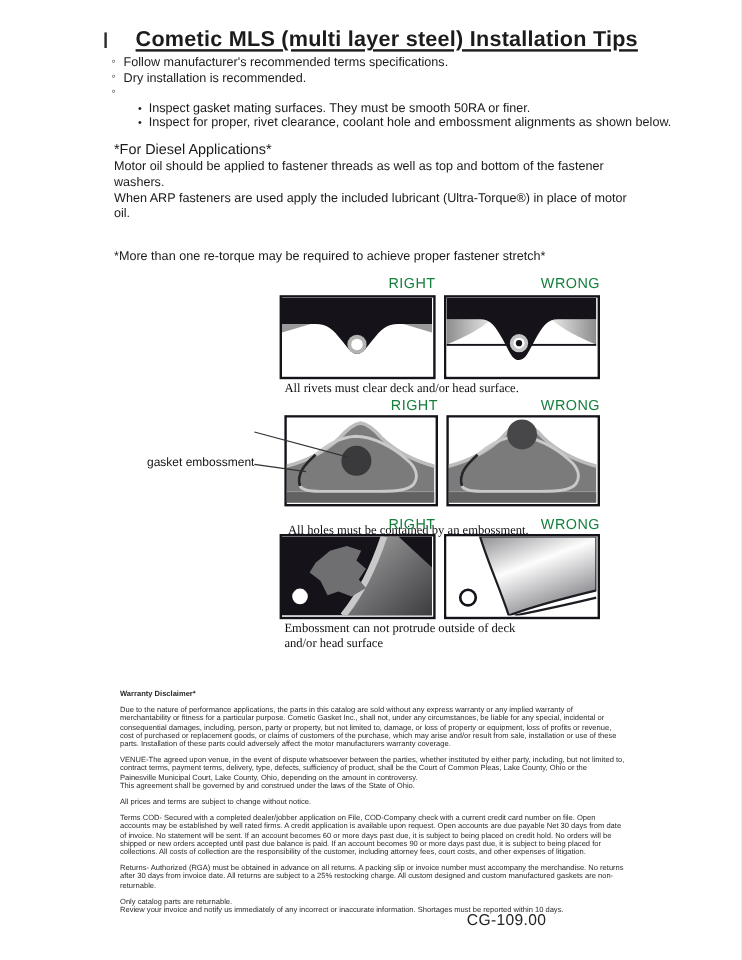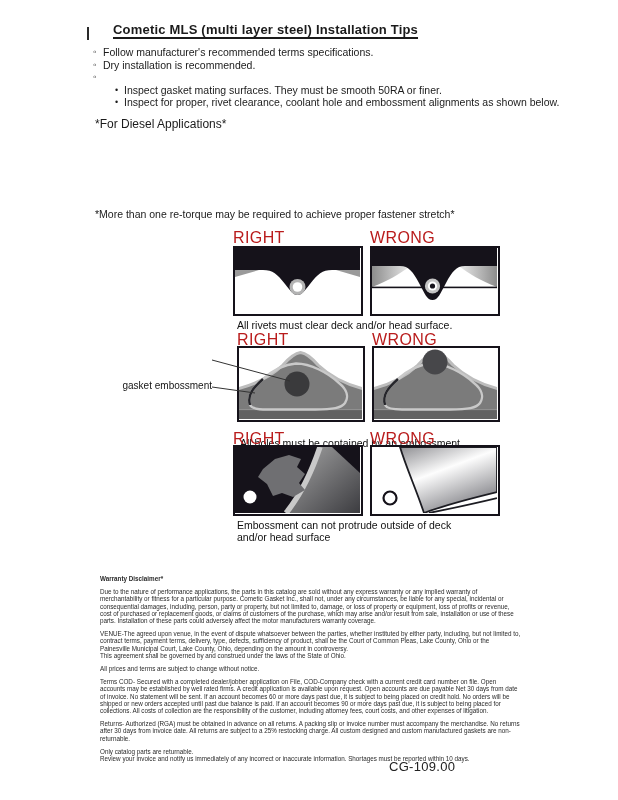--- a/index.html
+++ b/index.html
@@ -4,32 +4,32 @@
 <style>
   html,body{margin:0;padding:0;background:#e9e9e9;}
   .page{
     position:relative;width:618px;height:800px;background:#ffffff;
     font-family:"Liberation Sans","DejaVu Sans",sans-serif;color:#1b1b1b;
     overflow:hidden;outline:1px solid #d7d7d7;margin:0 auto;
   }
   .abs{position:absolute;}
   .pre{white-space:pre-line;}
   .title{
-    font-size:13px;font-weight:bold;letter-spacing:.2px;
+    font-size:18px;font-weight:bold;letter-spacing:.2px;
     text-decoration:underline;text-decoration-thickness:1.5px;text-underline-offset:3px;text-align:center;
   }
   .body-txt{font-size:10.5px;line-height:13px;}
   .bullet-row{display:flex;font-size:10.5px;line-height:12.5px;}
   .bullet-glyph{width:10px;flex:0 0 10px;font-size:10px;}
   .sub-glyph{width:9px;flex:0 0 9px;font-size:9px;}
   .heading2{font-size:12px;font-weight:normal;}
-  .dlabel{font-size:16px;letter-spacing:.4px;text-align:left;color:#b91c1c;}
+  .dlabel{font-size:12px;letter-spacing:.4px;text-align:right;color:#15803d;}
   .dbox{border:2.5px solid #15121a;box-sizing:border-box;background:#fff;}
   .dbox svg{display:block;}
-  .caption{font-size:10.5px;line-height:12px;color:#111;}
+  .caption{font-size:10.5px;line-height:12px;color:#111;font-family:Liberation Serif, serif;}
   .ptr-label{font-size:10px;line-height:11px;text-align:right;color:#161616;}
   .legal{font-size:6.3px;line-height:7.2px;color:#2a2a2a;width:421px;}
   .legal .lp{margin:0 0 6px 0;}
   .legal .lh{font-weight:bold;margin:0 0 6px 0;}
   .doc-code{font-size:13px;letter-spacing:.3px;color:#222;}
   .mark{background:#2a2a2a;}
 </style>
 </head>
 <body>
 
@@ -55,20 +55,22 @@
       <span class="sub-glyph">•</span>
       <span>Inspect gasket mating surfaces.  They must be smooth 50RA or finer.</span>
     </div>
     <div class="bullet-row" style="margin-left:22px;">
       <span class="sub-glyph">•</span>
       <span>Inspect for proper, rivet clearance, coolant hole and embossment alignments as shown below.</span>
     </div>
   </div>
 
   <div class="abs heading2" style="left:95px;top:117px;">*For Diesel Applications*</div>
+  <div class="abs body-txt pre" style="left:95px;top:133px;width:440px;">Motor oil should be applied to fastener threads as well as top and bottom of the fastener washers.
+When ARP fasteners are used apply the included lubricant (Ultra-Torque®) in place of motor oil.</div>
   <div class="abs body-txt" style="left:95px;top:208px;width:440px;">*More than one re-torque may be required to achieve proper fastener stretch*</div>
 
   <div class="abs dlabel" style="left:233px;top:229px;width:130px;">RIGHT</div>
   <div class="abs dlabel" style="left:370px;top:229px;width:130px;">WRONG</div>
 
   <div class="abs dbox" style="left:233px;top:246px;width:130px;height:70px;">
     <svg width="125" height="65" viewBox="0 0 125 65">
       <rect x="0" y="0" width="125" height="65" fill="#ffffff"></rect>
       <polygon points="0,22 24,22 0,29" fill="#9a9a9a"></polygon>
       <polygon points="125,22 101,22 125,29" fill="#9a9a9a"></polygon>

